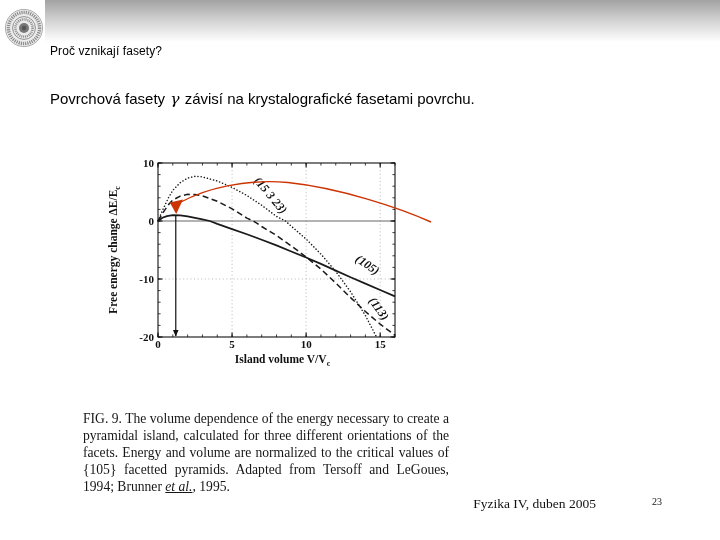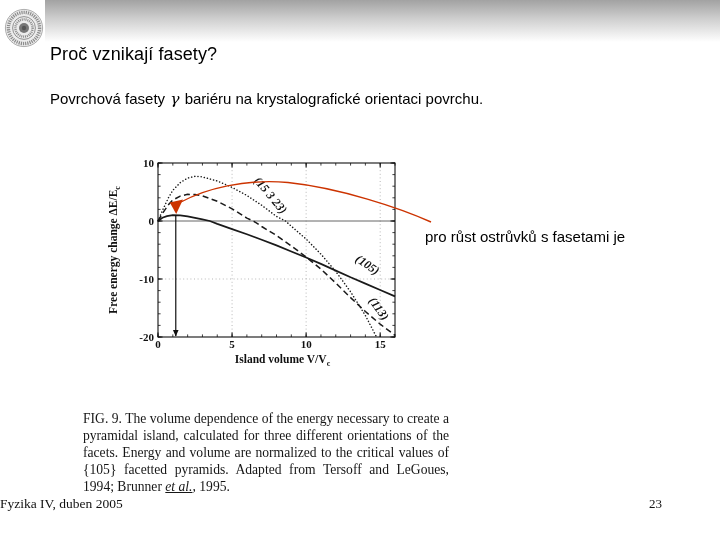--- a/index.html
+++ b/index.html
@@ -4,57 +4,57 @@
 <style>
   html,body{margin:0;padding:0;}
   body{width:720px;height:540px;position:relative;background:#ffffff;overflow:hidden;
        font-family:"Liberation Sans",sans-serif;color:#000;}
   .abs{position:absolute;}
   
   .header-gradient{left:45px;top:0;width:675px;height:42px;
        background:linear-gradient(to bottom,#a2a2a2 0%,#cfcfcf 45%,#ffffff 100%);}
   .logo-box{left:4px;top:5px;width:40px;height:47px;}
   
-  .slide-title{left:50px;top:44px;font-size:18px;letter-spacing:.1px;}
+  .slide-title{left:50px;top:44px;font-size:12px;letter-spacing:.1px;}
   .body-text{left:50px;top:89px;font-size:15px;line-height:19px;}
   .gamma{font-family:"DejaVu Serif",serif;font-style:italic;font-size:15.5px;padding:0 1px;}
   .annotation-text{left:425px;top:226px;width:232px;font-size:15px;line-height:21px;}
   
   .chart-wrap{left:100px;top:150px;width:310px;height:232px;}
   svg text.tick{font:600 11px "Liberation Serif",serif;fill:#111;}
   svg text.alabel{font:600 11.5px "Liberation Serif",serif;fill:#111;}
   svg text.clabel{font:italic 700 12px "Liberation Serif",serif;fill:#111;}
   .figure-caption{left:83px;top:396px;width:366px;font-family:"Liberation Serif",serif;
        font-size:13.6px;line-height:17px;text-align:justify;color:#161616;}
   .figure-caption .it{font-style:italic;text-decoration:underline;}
   
-  .footer-text{left:0;top:496px;width:596px;text-align:left;
+  .footer-text{left:0;top:496px;width:596px;text-align:right;
        font-family:"Liberation Serif",serif;font-size:13.5px;color:#111;}
   .page-number{left:620px;top:496px;width:42px;text-align:right;
-       font-family:"Liberation Serif",serif;font-size:13px;color:#111;}
+       font-family:"Liberation Serif",serif;font-size:10px;color:#111;}
   .overlay{left:0;top:0;width:720px;height:540px;z-index:6;pointer-events:none;}
 </style>
 </head>
 <body>
 
 <div class="abs header-gradient"></div>
 
 <svg class="abs logo-box" viewBox="0 0 40 47">
   <circle cx="20" cy="23" r="18.6" fill="#ececec" stroke="#9a9a9a" stroke-width="0.8"></circle>
   <circle cx="20" cy="23" r="15.6" fill="none" stroke="#8b8b8b" stroke-width="3.4" stroke-dasharray="1.2 1"></circle>
   <circle cx="20" cy="23" r="11.4" fill="none" stroke="#7a7a7a" stroke-width="0.8"></circle>
   <circle cx="20" cy="23" r="8.6" fill="none" stroke="#8a8a8a" stroke-width="2.4" stroke-dasharray="1 0.9"></circle>
   <circle cx="20" cy="23" r="5" fill="#777777"></circle>
   <circle cx="20" cy="23" r="2.2" fill="#555555"></circle>
 </svg>
 
 <div class="abs slide-title">Proč vznikají fasety?</div>
 
 <div class="abs body-text">
-  <div><span>Povrchová fasety </span><span class="gamma">γ</span><span> bariéru na krystalografické orientaci povrchu.</span></div>
+  <div><span>Povrchová fasety </span><span class="gamma">γ</span><span> závisí na krystalografické fasetami povrchu.</span></div>
 </div>
 
 <svg id="chart-svg" class="abs chart-wrap" viewBox="0 0 310 232">
     <line x1="132.0625" y1="13" x2="132.0625" y2="187" stroke="#9a9a9a" stroke-width="0.7" stroke-dasharray="1 2.6"></line>
     <line x1="206.125" y1="13" x2="206.125" y2="187" stroke="#9a9a9a" stroke-width="0.7" stroke-dasharray="1 2.6"></line>
     <line x1="280.1875" y1="13" x2="280.1875" y2="187" stroke="#9a9a9a" stroke-width="0.7" stroke-dasharray="1 2.6"></line>
     <line x1="58" y1="129" x2="295" y2="129" stroke="#9a9a9a" stroke-width="0.7" stroke-dasharray="1 2.6"></line>
     <line x1="58" y1="71" x2="295" y2="71" stroke="#555555" stroke-width="0.9"></line>
     <path d="M58.0 71.0 L62.4 67.8 L66.9 66.1 L72.8 65.2 L80.2 65.4 L87.6 66.4 L95.0 67.8 L102.4 69.4 L109.8 71.0 L117.3 73.9 L132.1 79.1 L146.9 84.3 L161.7 89.8 L176.5 95.4 L191.3 101.5 L206.1 107.5 L220.9 113.9 L235.8 120.6 L250.6 127.3 L265.4 133.6 L280.2 140.0 L295.0 146.4" fill="none" stroke="#1a1a1a" stroke-width="1.7" stroke-dasharray="none" stroke-linecap="butt"></path>
     <path d="M58.0 71.0 L62.4 63.5 L68.4 54.8 L72.8 50.1 L80.2 46.1 L87.6 44.3 L95.0 44.6 L102.4 45.8 L117.3 51.3 L132.1 58.8 L146.9 68.1 L154.3 71.6 L161.7 76.5 L176.5 85.5 L191.3 95.9 L206.1 107.0 L220.9 119.1 L235.8 133.1 L250.6 147.6 L265.4 161.5 L280.2 174.2 L295.0 185.3" fill="none" stroke="#1a1a1a" stroke-width="1.5" stroke-dasharray="6 3.5" stroke-linecap="butt"></path>
@@ -153,21 +153,20 @@
     <text transform="translate(167.6125 47.8) rotate(50)" text-anchor="middle" class="clabel">(15 3 23)</text>
     <text transform="translate(265.375 117.98) rotate(34)" text-anchor="middle" class="clabel">(105)</text>
     <text transform="translate(275.74375 160.9) rotate(54)" text-anchor="middle" class="clabel">(113)</text>
     <text x="182.5" y="213" text-anchor="middle" class="alabel">Island volume V/V<tspan dy="3" font-size="8">c</tspan></text>
     <text transform="translate(17 100) rotate(-90)" text-anchor="middle" class="alabel">Free energy change ΔE/E<tspan dy="3" font-size="8">c</tspan></text>
     <line x1="75.775" y1="65.2" x2="75.775" y2="186" stroke="#111" stroke-width="1.2"></line>
     <polygon points="72.97500000000001,180 78.575,180 75.775,186.5" fill="#111"></polygon>
   </svg>
 
 <div class="abs annotation-text">
-  <div>pro růst ostrůvků s fasetami je</div>
 </div>
 
 <p class="abs figure-caption"><span>FIG. 9. The volume dependence of the energy necessary to create a pyramidal island, calculated for three different orientations of the facets. Energy and volume are normalized to the critical values of {105} facetted pyramids. Adapted from Tersoff and LeGoues, 1994; Brunner </span><span class="it">et al.</span><span>, 1995.</span></p>
 
 <div class="abs footer-text">Fyzika IV, duben 2005</div>
 <div class="abs page-number">23</div>
 
 <svg class="abs overlay" viewBox="0 0 720 540">
   <path d="M431,222 C400,208 340,188 288,182.5 C245,178.5 205,189 181,202" fill="none" stroke-width="1.4" stroke="#cc3300"></path>
   <polygon points="169.8,202.5 183,199.5 176.2,214" fill="#cc3300"></polygon>

